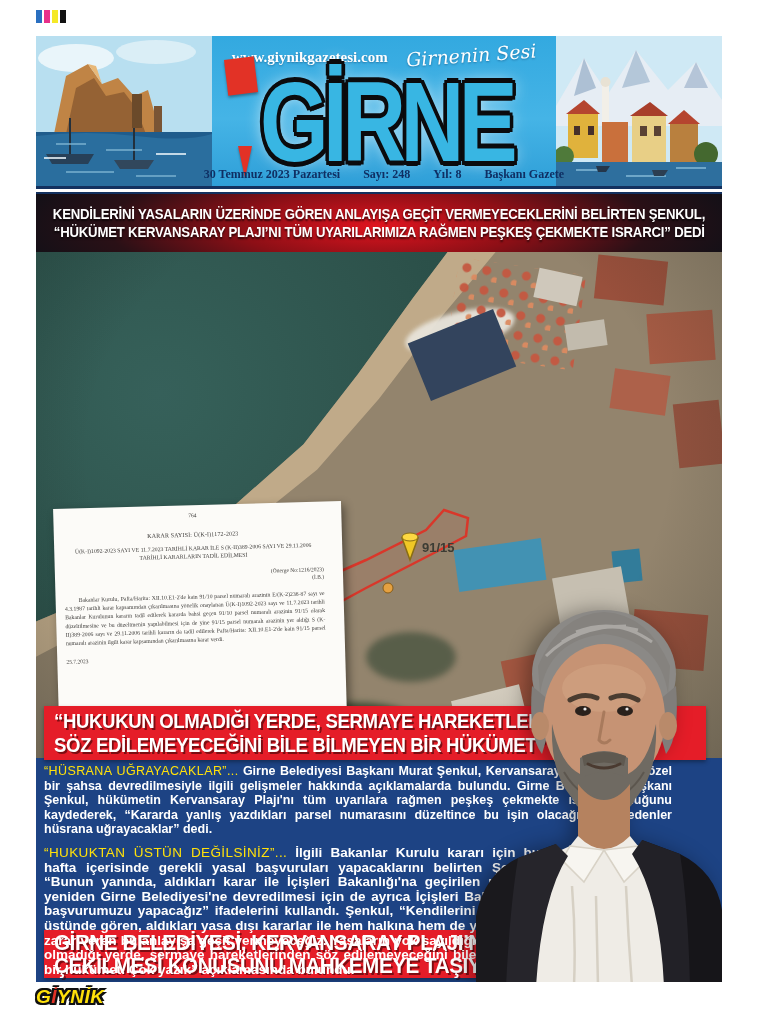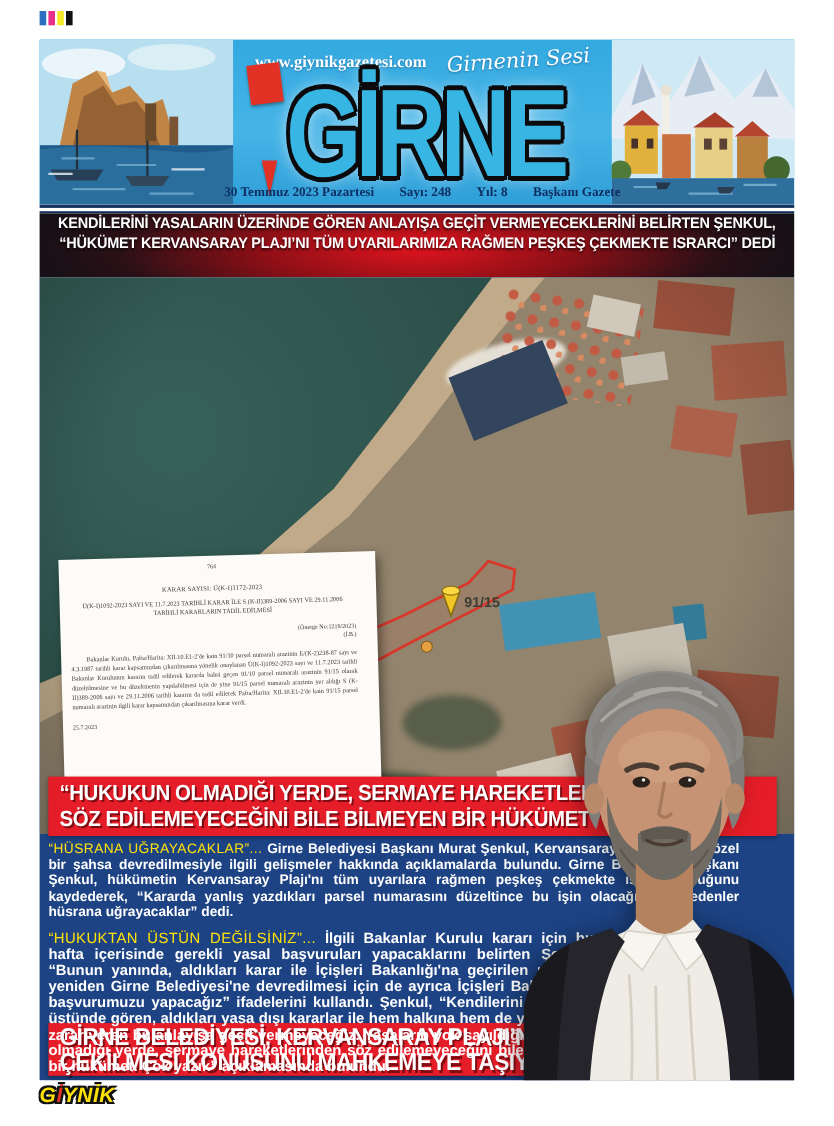--- a/index.html
+++ b/index.html
@@ -36,21 +36,21 @@
 
   .dateline { position:absolute; left:176px; bottom:4px; width:344px; display:flex; justify-content:center; gap:23px;
     font-family:"Liberation Serif", serif; font-weight:bold; font-size:12px; color:#0f2f63; white-space:nowrap; }
 
   .rule { position:absolute; left:36px; top:186px; width:686px; height:8px; background:#ffffff;
     border-top:3px solid #13315f; border-bottom:2px solid #13315f; }
 
   
   .kicker { position:absolute; left:36px; top:194px; width:686px; height:58px;
     background:radial-gradient(ellipse 55% 160% at 50% 55%, #e0141f 0%, #8d0f16 38%, #2a1016 72%, #101017 100%);
-    display:flex; flex-direction:column; align-items:center; gap:2px; }
+    display:flex; flex-direction:column; justify-content:center; align-items:center; gap:2px; }
   .kicker div { color:#fff; font-weight:700; font-size:14px; letter-spacing:-.2px; white-space:nowrap;
     transform:scaleX(.94); text-shadow:0 2px 2px rgba(0,0,0,.7); }
 
   
   .main { position:absolute; left:36px; top:252px; width:686px; height:730px; overflow:hidden; background:#1d4384; }
 
   
   .sat { position:absolute; left:0; top:0; width:686px; height:506px; background:#94846c; overflow:hidden; filter:saturate(.95); }
   .sat .sea { position:absolute; inset:0;
     background:radial-gradient(circle at 18% 28%, #34615a 0%, #2a5049 45%, #22433d 100%);

